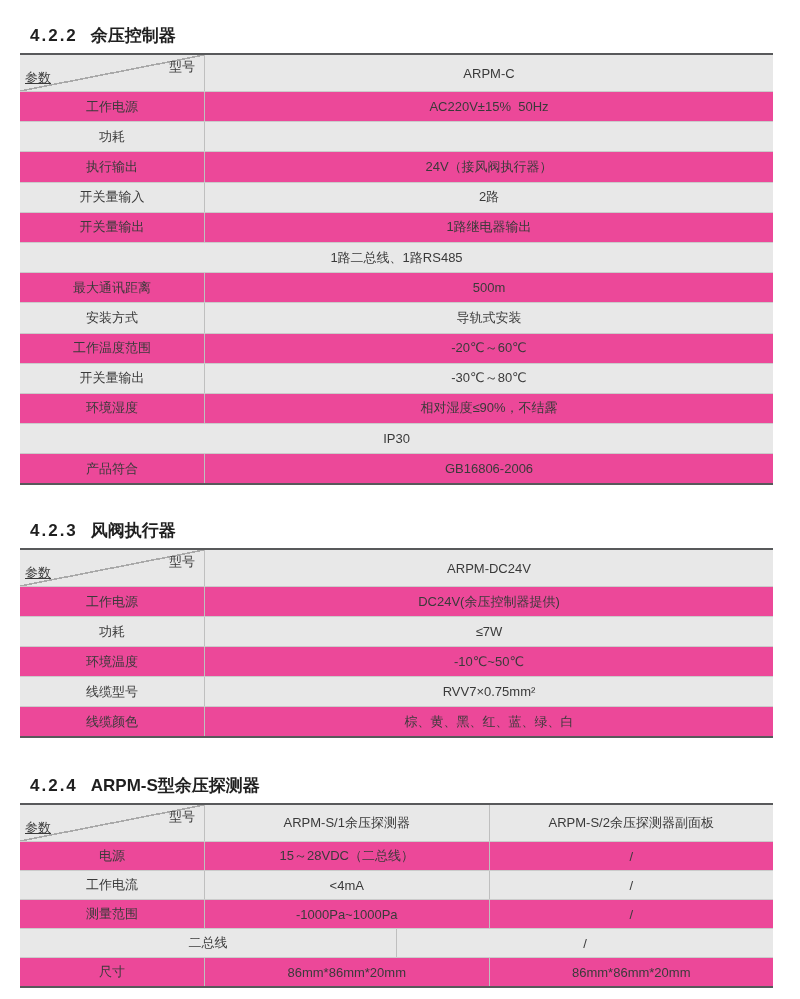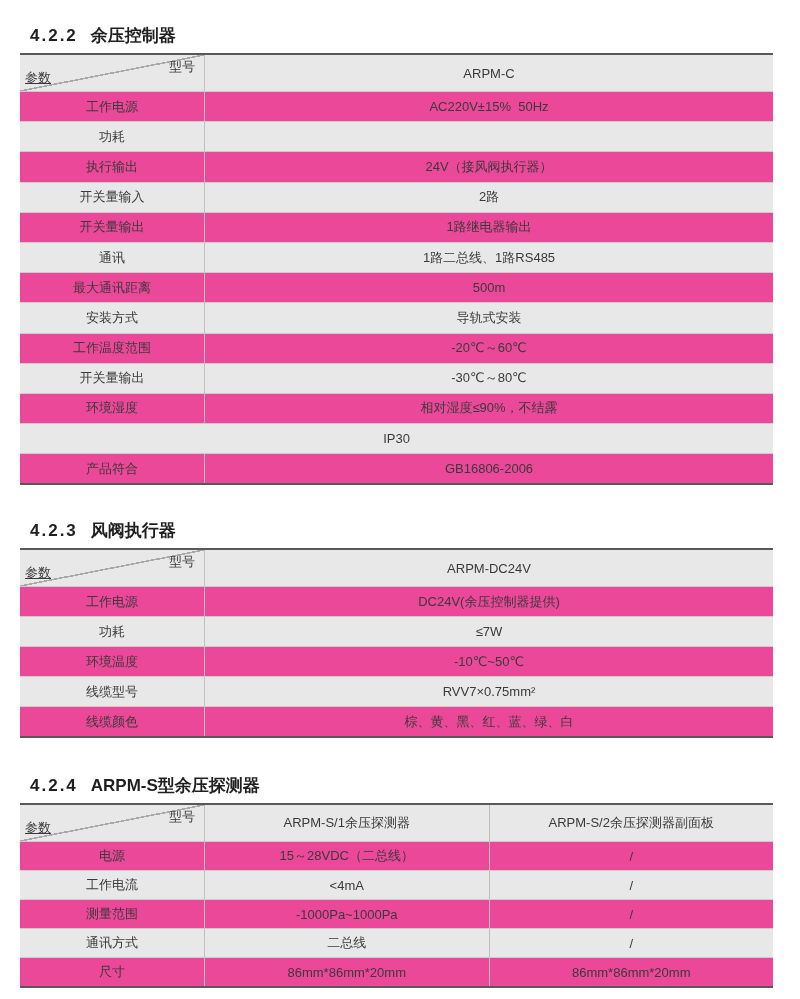--- a/index.html
+++ b/index.html
@@ -79,21 +79,20 @@
         </div>
         <div class="t-row">
           <div class="cell label divider">开关量输入</div>
           <div class="cell value">2路</div>
         </div>
         <div class="t-row">
           <div class="cell label divider">开关量输出</div>
           <div class="cell value">1路继电器输出</div>
         </div>
         <div class="t-row">
-          <div class="cell label divider">通讯</div>
           <div class="cell value">1路二总线、1路RS485</div>
         </div>
         <div class="t-row">
           <div class="cell label divider">最大通讯距离</div>
           <div class="cell value">500m</div>
         </div>
         <div class="t-row">
           <div class="cell label divider">安装方式</div>
           <div class="cell value">导轨式安装</div>
         </div>
@@ -166,21 +165,20 @@
           <div class="cell label divider">工作电流</div>
           <div class="cell value divider">&lt;4mA</div>
           <div class="cell value">/</div>
         </div>
         <div class="t-row">
           <div class="cell label divider">测量范围</div>
           <div class="cell value divider">-1000Pa~1000Pa</div>
           <div class="cell value">/</div>
         </div>
         <div class="t-row">
-          <div class="cell label divider">通讯方式</div>
           <div class="cell value divider">二总线</div>
           <div class="cell value">/</div>
         </div>
         <div class="t-row">
           <div class="cell label divider">尺寸</div>
           <div class="cell value divider">86mm*86mm*20mm</div>
           <div class="cell value">86mm*86mm*20mm</div>
         </div>
       </div>
   </section>

